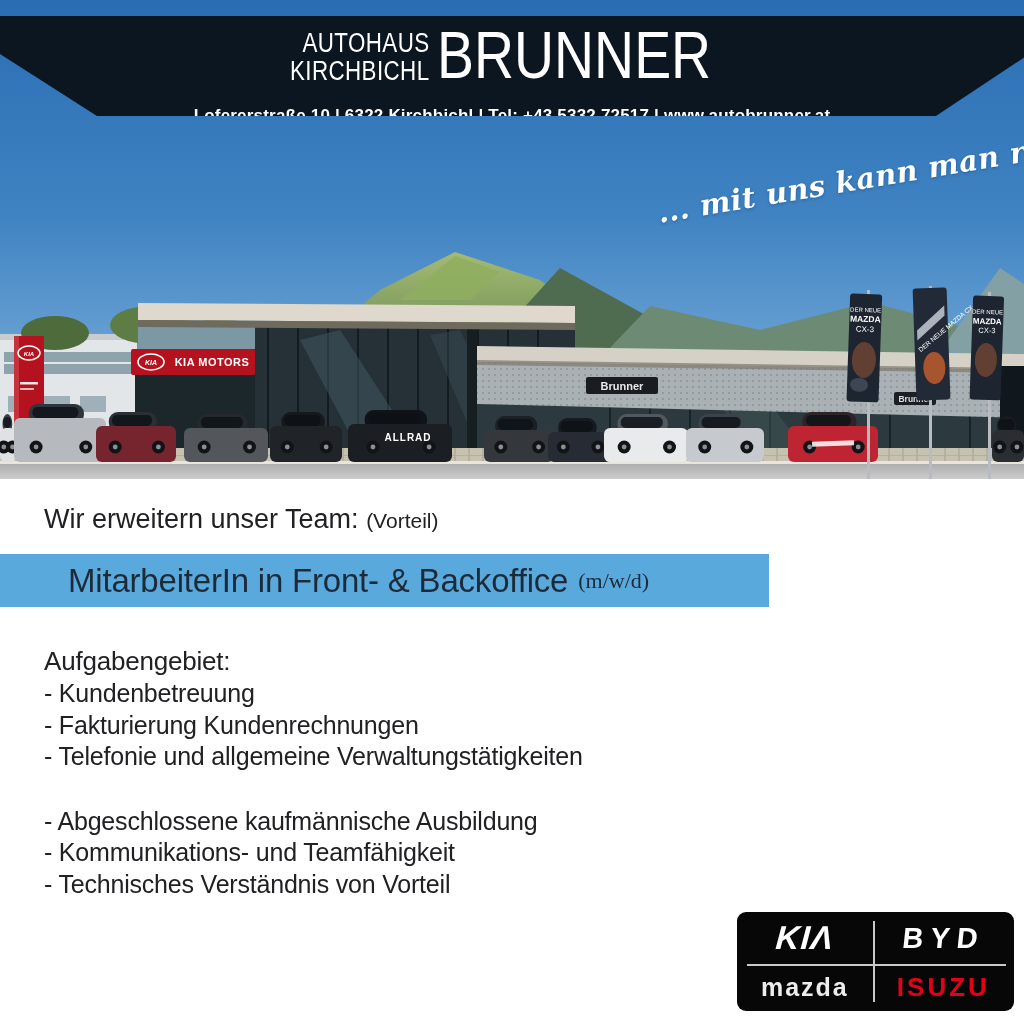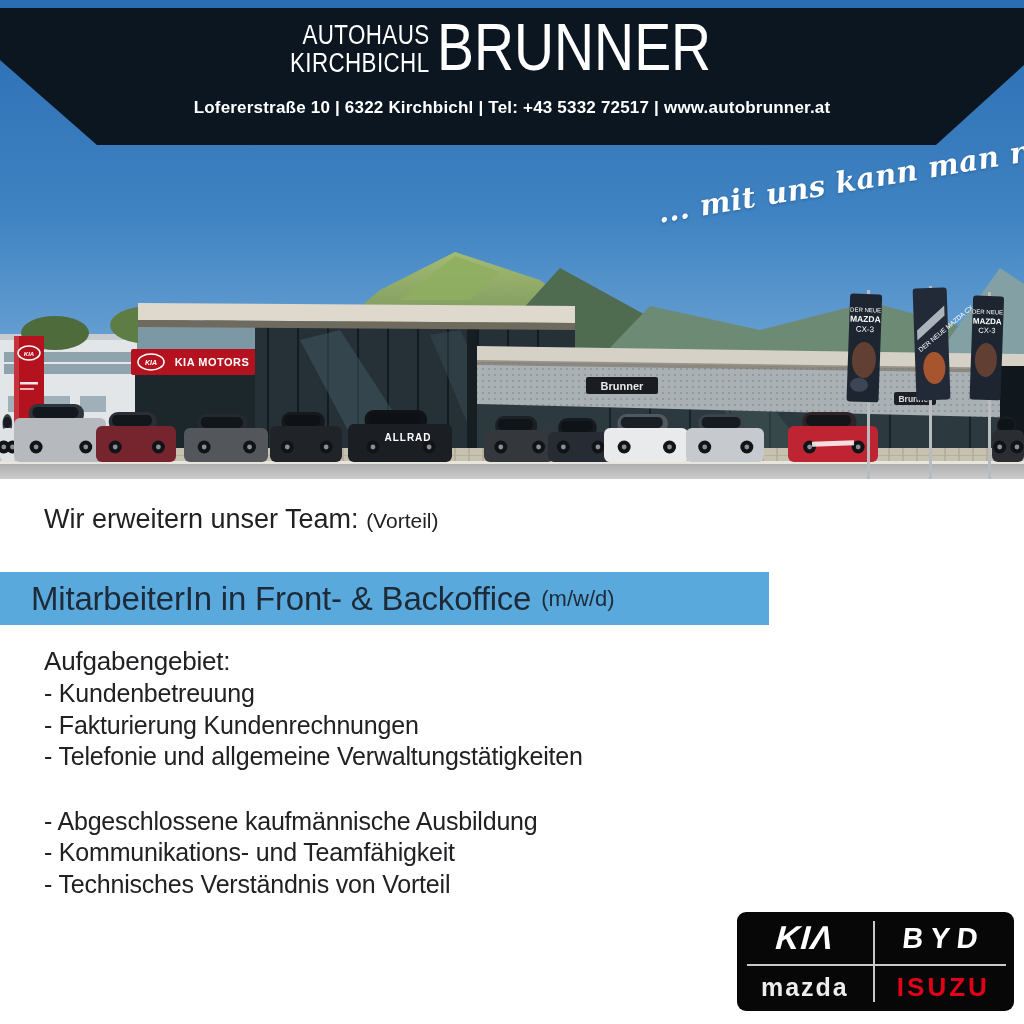--- a/index.html
+++ b/index.html
@@ -4,45 +4,45 @@
 <style>
   html,body{margin:0;padding:0;background:#ffffff;}
   .canvas{position:relative;width:1024px;height:1024px;overflow:hidden;background:#fff;
           font-family:"Liberation Sans",sans-serif;}
 
   
   .photo{position:absolute;left:0;top:0;width:1024px;height:479px;}
   .photo svg{display:block;}
 
   
-  .header-band{position:absolute;left:0;top:8px;width:1024px;height:137px;
+  .header-band{position:absolute;left:0;top:16px;width:1024px;height:100px;
     background:var(--navy,#0c1620);
     clip-path:polygon(0 0,100% 0,100% 41.6%,91.4% 100%,9.47% 100%,0 37.9%);}
   .logo-row{position:absolute;left:0;top:8px;width:100%;display:flex;justify-content:center;align-items:center;}
   .logo-stack{text-align:right;color:#fff;margin-right:7px;margin-top:4px;}
   .logo-stack div{font-size:27px;line-height:28px;letter-spacing:.5px;display:inline-block;transform:scaleX(.92);transform-origin:right;}
   .logo-stack div{display:block;}
   .logo-stack span{display:inline-block;transform:scaleX(.9);transform-origin:right center;}
   .logo-main{color:#fff;font-size:66px;line-height:62px;display:inline-block;transform:scaleX(.84);transform-origin:left center;letter-spacing:0;}
   .addr{position:absolute;left:0;top:90px;width:100%;text-align:center;color:#fff;
         font-size:17px;font-weight:bold;letter-spacing:.2px;}
 
   
   .slogan{position:absolute;left:658px;top:196px;width:380px;color:#fff;
     font-family:"DejaVu Serif",serif;font-style:italic;font-weight:bold;font-size:29px;
     transform:rotate(-9.5deg);transform-origin:left center;letter-spacing:.5px;
     text-shadow:0 1px 3px rgba(10,40,80,.35);white-space:nowrap;}
 
   
   .intro-line{position:absolute;left:44px;top:504px;color:#212124;font-size:27px;}
   .intro-line .note{font-size:21px;color:#212124;}
-  .title-bar{position:absolute;left:0;top:572px;width:769px;height:53px;
-    background:var(--highlight,#5aa9dc);display:flex;align-items:center;padding-left:31px;box-sizing:border-box;}
+  .title-bar{position:absolute;left:0;top:554px;width:769px;height:53px;
+    background:var(--highlight,#5aa9dc);display:flex;align-items:center;padding-left:68px;box-sizing:border-box;}
   .title-bar .big{font-size:33px;color:#1d2b39;letter-spacing:-.2px;}
-  .title-bar .note{font-size:22px;color:#1d2b39;margin-left:10px;}
+  .title-bar .note{font-size:22px;color:#1d2b39;margin-left:10px;font-family:Liberation Serif, serif;}
 
   .sections{position:absolute;left:44px;top:645px;width:940px;color:#212124;}
   .section{margin-bottom:33px;}
   .sec-heading{font-size:26px;line-height:33px;letter-spacing:-.2px;}
   .sec-item{font-size:25px;line-height:31.5px;letter-spacing:-.2px;}
 
   
   .brandbox{position:absolute;left:737px;top:912px;width:277px;height:99px;background:#070707;
     border-radius:9px;}
   .bb-hline{position:absolute;left:10px;right:8px;top:52px;height:2px;background:#c9c9c9;}

